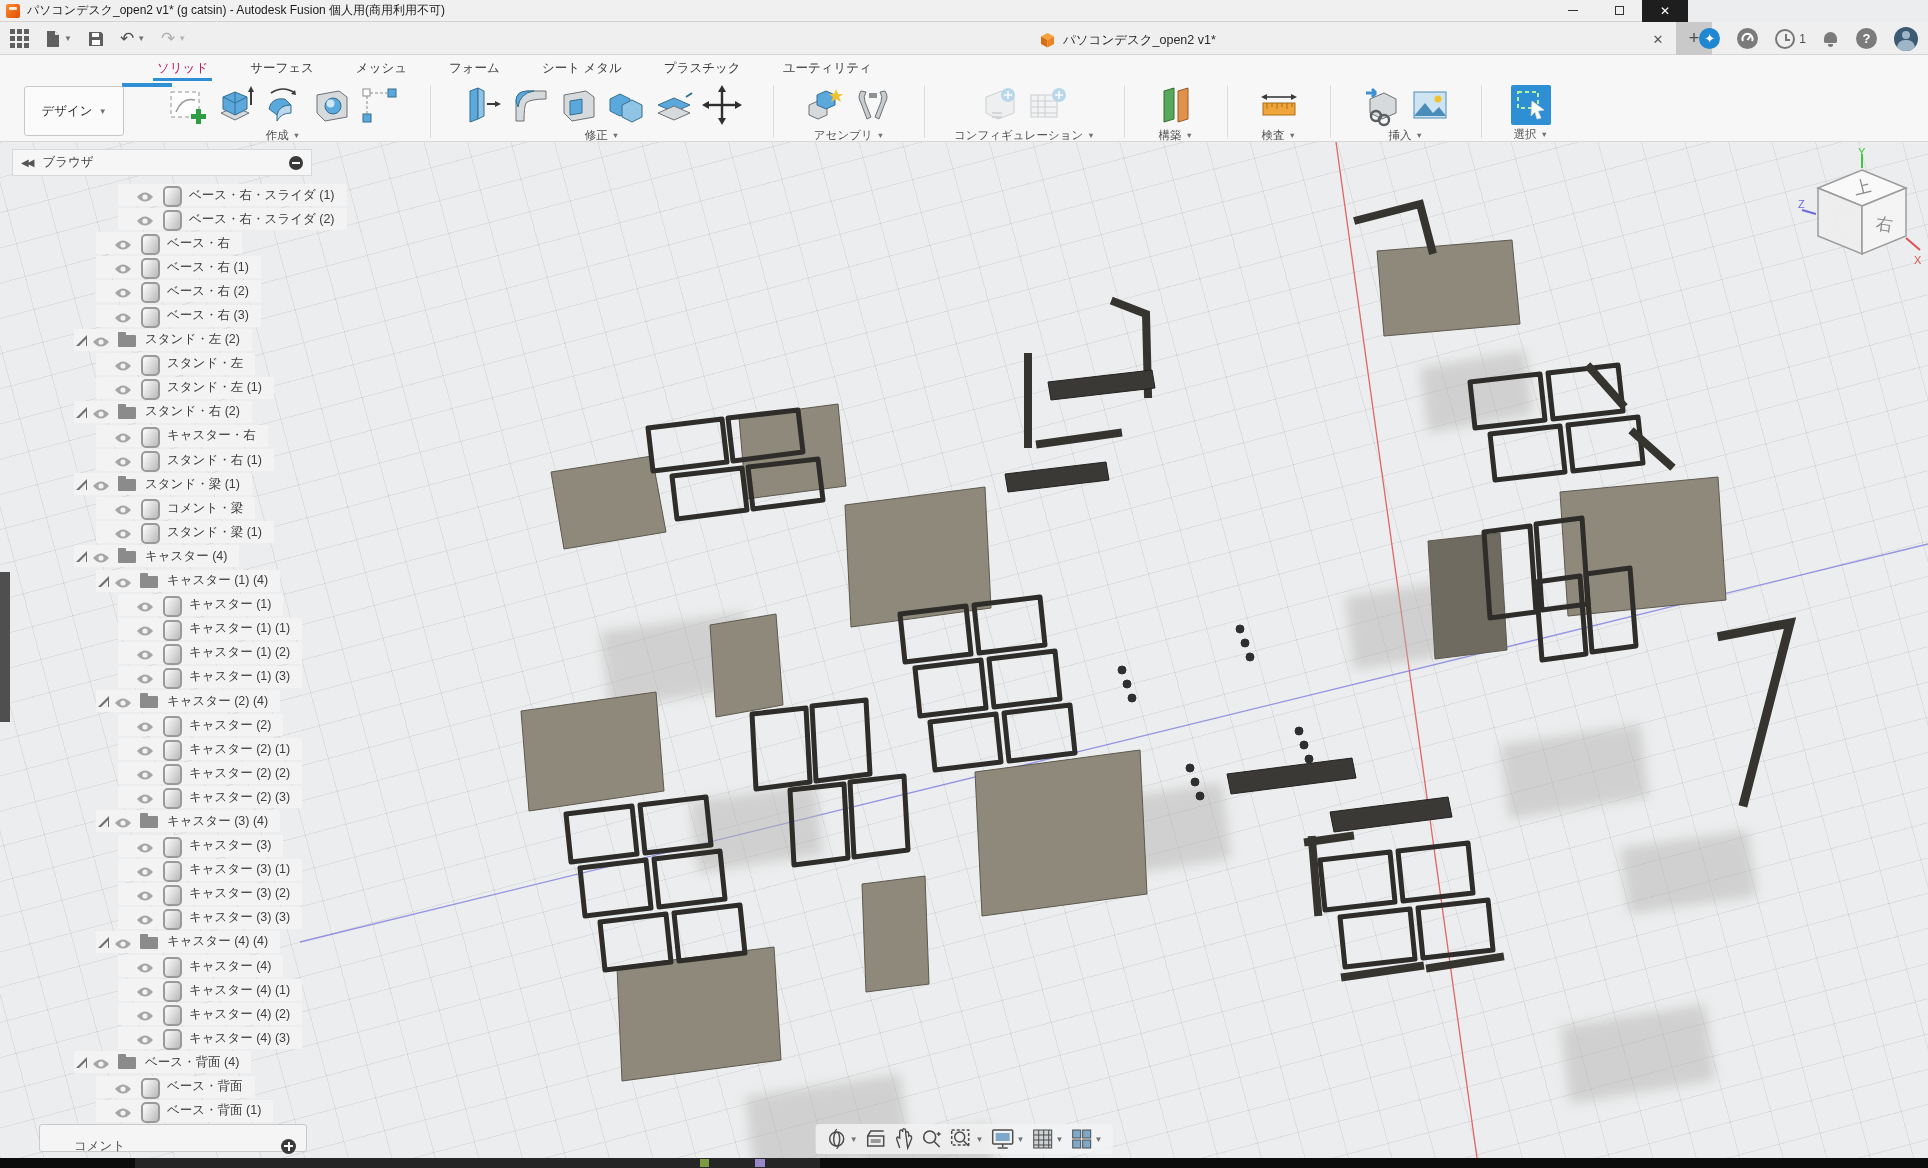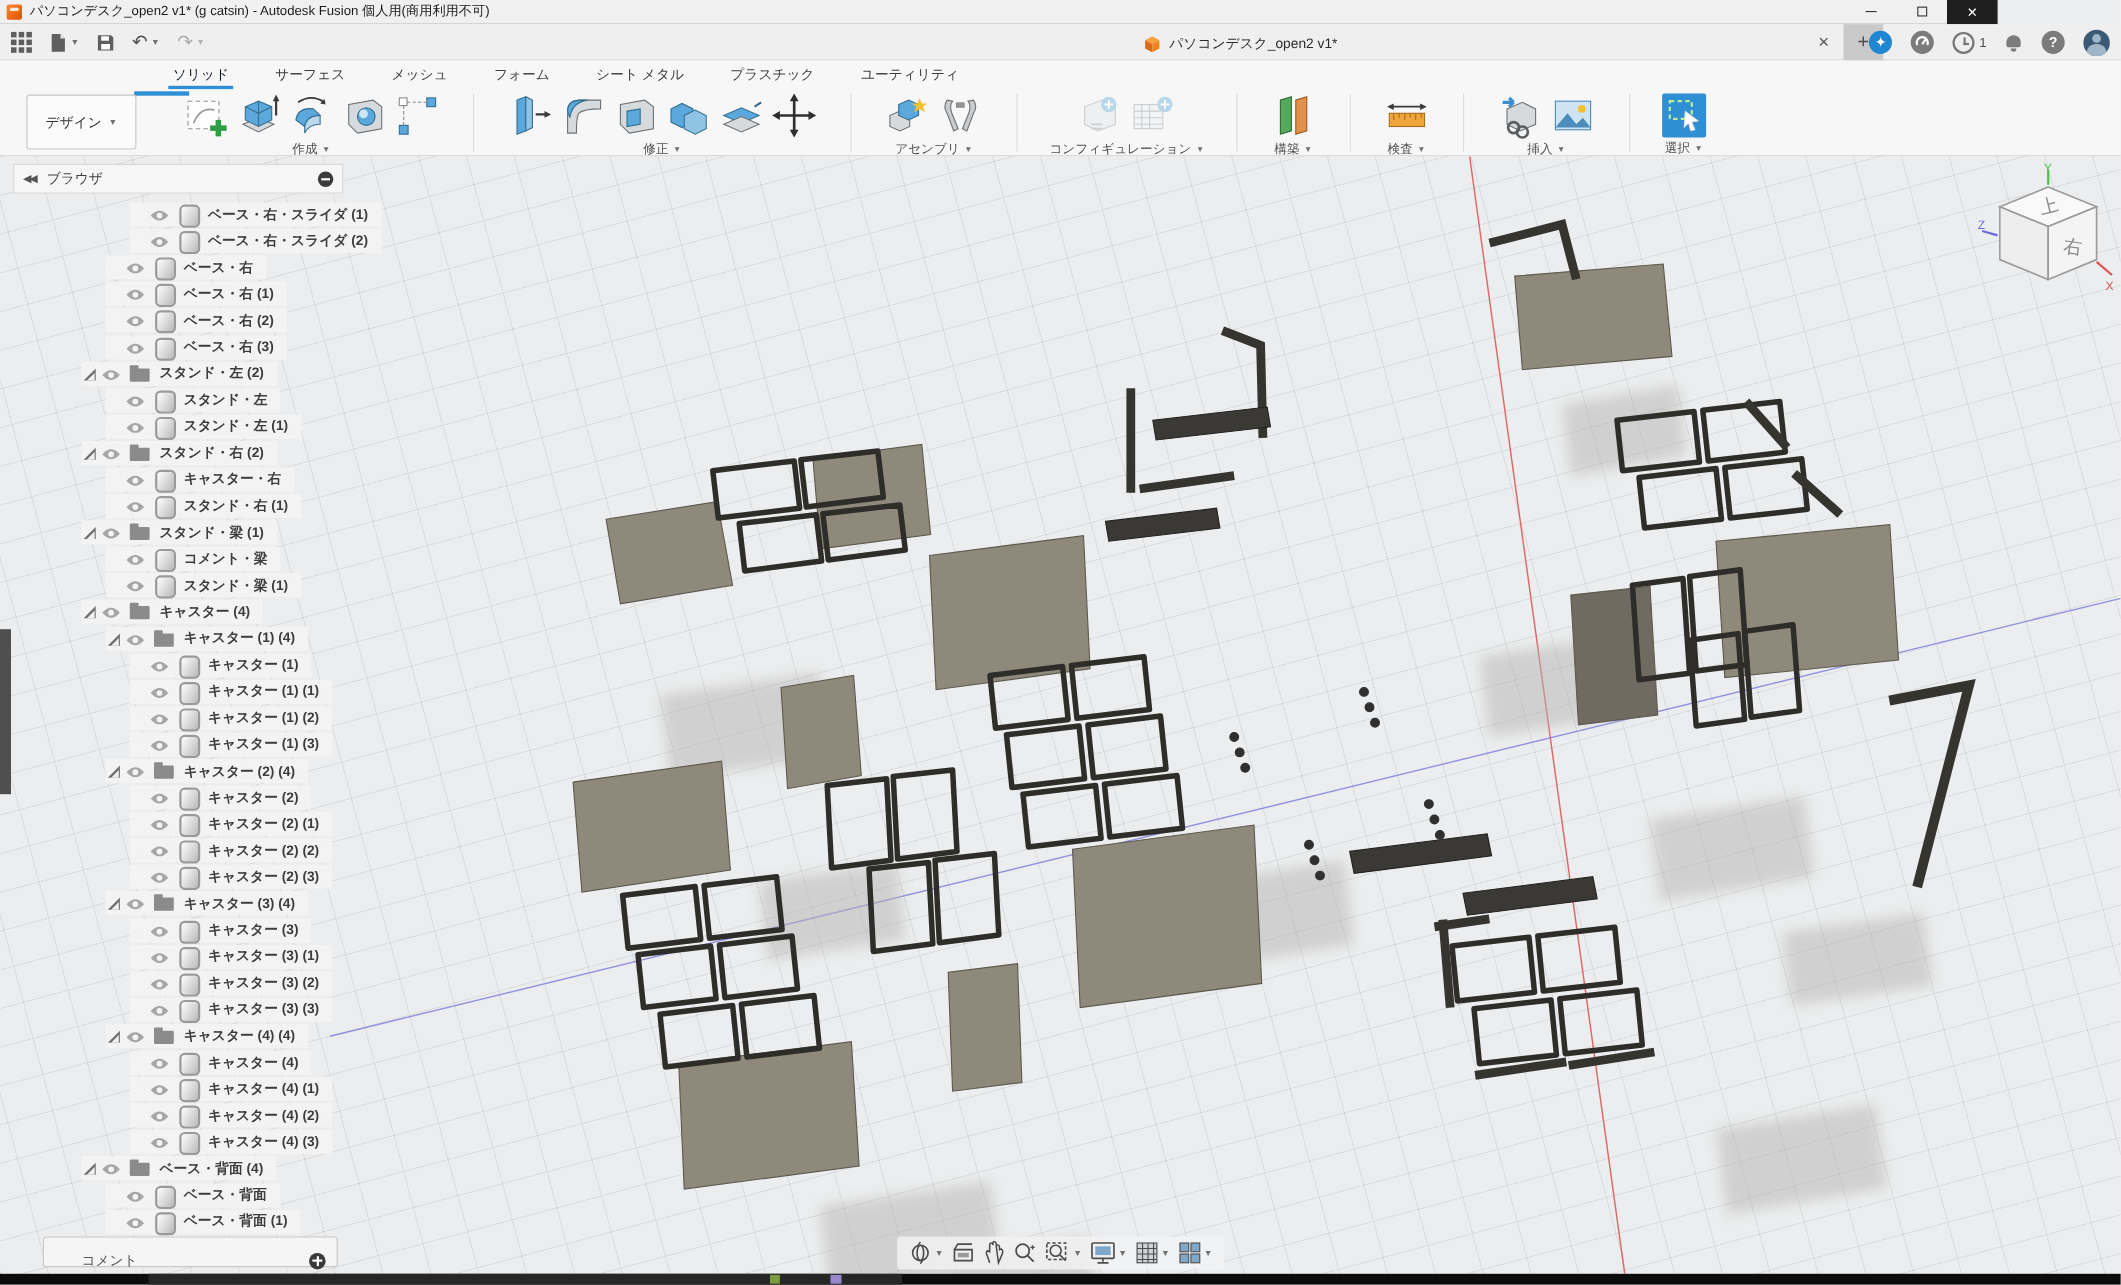--- a/index.html
+++ b/index.html
@@ -1,21 +1,21 @@
 <!DOCTYPE html>
 <html><head>
 <meta charset="utf-8">
 <style>
   * { margin:0; padding:0; box-sizing:border-box; }
   html,body { width:1928px; height:1168px; overflow:hidden;
     font-family:"Liberation Sans","DejaVu Sans",sans-serif; }
   .app { position:relative; width:1928px; height:1168px; background:#ecedee; }
 
   
-  .titlebar { position:absolute; left:0; top:0; width:1816px; height:22px;
+  .titlebar { position:absolute; left:0; top:0; width:1688px; height:22px;
     background:#f0f0f0; border-bottom:1px solid #d2d2d2; display:flex; align-items:center; }
   .fusion-badge { width:14px; height:14px; margin:0 7px 0 6px; border-radius:2px;
     background:linear-gradient(135deg,#ff8a33,#e04e00); position:relative; }
   .fusion-badge::after{ content:""; position:absolute; left:3px; top:3px; width:8px; height:3px;
     background:rgba(255,255,255,.85); border-radius:1px;}
   .titlebar .ttl { font-size:12px; color:#1b1b1b; }
   .wincontrols { margin-left:auto; display:flex; height:22px; }
   .winbtn { width:46px; height:22px; display:flex; align-items:center; justify-content:center;
     font-size:11px; color:#333; }
   .winbtn.max span{ width:9px; height:9px; border:1px solid #333; display:block; }
@@ -58,21 +58,21 @@
     background:#7b7b7b; border-radius:7px 7px 2px 2px; }
   .bell::after{ content:""; position:absolute; left:5px; top:13px; width:5px; height:3px;
     background:#7b7b7b; border-radius:0 0 3px 3px; }
 
   
   .ribbon { position:absolute; left:0; top:55px; width:1928px; height:87px; background:#f7f7f7;
     border-bottom:1px solid #d6d7d8; }
   .rtabs { position:absolute; left:155px; top:0; height:26px; display:flex; gap:38px; }
   .rtab { font-size:12.5px; color:#3c3c3c; background:none; border:none; height:26px;
     padding:0 2px; font-family:inherit; position:relative; }
-  .rtab.active { color:#0f172a; }
+  .rtab.active { color:#be185d; }
   .rtab.active::after{ content:""; position:absolute; left:-2px; right:-2px; bottom:0; height:3px;
     background:#2f8fd4; }
   .rbody { position:absolute; left:0; top:26px; width:1928px; height:61px; display:flex; align-items:stretch;gap:17px; }
   .design-btn { margin:5px 14px 6px 24px; width:100px; border:1px solid #c8c8c8; border-radius:3px;
     background:#fbfbfb; font-size:12.5px; color:#333; display:flex; align-items:center;
     justify-content:center; gap:6px; font-family:inherit; }
   .rgroup { display:flex; flex-direction:column; align-items:center; padding:2px 10px 0 10px; }
   .rgroup .gicons { display:flex; align-items:center; gap:4px; height:44px; }
   .rgroup .gcap { font-size:11.5px; color:#4f4f4f; margin-top:1px; display:flex; align-items:center; gap:4px;}
   .rgroup .gcap .caret-s{ font-size:7.5px; }
@@ -93,21 +93,21 @@
   .scene { position:absolute; left:0; top:0; }
 
   
   .browser { position:absolute; left:12px; top:7px; width:300px; }
   .bheader { height:27px; background:rgba(247,247,247,.95); border:1px solid #d8d8d8;
     display:flex; align-items:center; font-size:12.5px; color:#3f3f3f; padding:0 8px; }
   .collapse-ico { color:#555; font-size:10px; letter-spacing:-2px; margin-right:10px; }
   .minus-circ { margin-left:auto; width:14px; height:14px; border-radius:50%; background:#3a3a3a;
     position:relative; }
   .minus-circ::before{ content:""; position:absolute; left:3px; top:6px; width:8px; height:2px; background:#fff;}
-  .btree { margin-top:7px;font-weight:bold; }
+  .btree { margin-top:7px; }
   .brow { height:24.1px; display:flex; align-items:center; }
   .brow .hl { display:flex; align-items:center; background:rgba(243,243,243,.92); padding:2px 12px 2px 0;
     border-radius:1px; }
   .brow.lvl0 { padding-left:62px; } .brow.lvl1 { padding-left:84px; } .brow.lvl2 { padding-left:106px; }
   .tri { width:18px; height:12px; position:relative; flex:0 0 18px; }
   .brow.folder .tri::before{ content:""; position:absolute; left:2px; top:1px;
     border-left:11px solid transparent; border-bottom:11px solid #6f6f6f; }
   .brow.folder .tri::after{ content:""; position:absolute; left:5px; top:5px;
     border-left:7px solid transparent; border-bottom:7px solid #f0f0f0; }
   .eye { width:18px; height:12px; margin-right:8px; flex:0 0 18px; }

